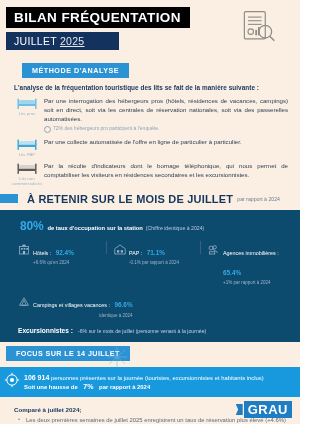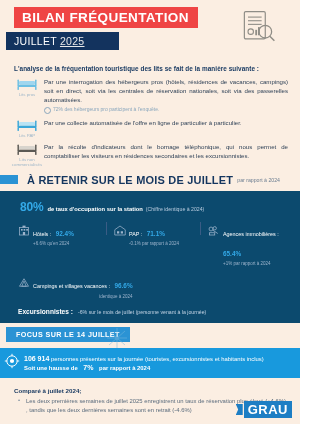--- a/index.html
+++ b/index.html
@@ -21,27 +21,27 @@
   }
 
   
   .header {
     position: relative;
     padding: 7px 0 0 0;
     height: 52px;
   }
   .title-banner {
     display: inline-block;
-    background: #ef4444;
+    background: #000000;
     color: #ffffff;
     font-weight: bold;
     font-size: 13.5px;
     letter-spacing: .4px;
     padding: 3px 9px 3px 8px;
-    margin-left: 14px;
+    margin-left: 6px;
   }
   .sub-banner {
     display: inline-block;
     background: #13335e;
     color: #ffffff;
     font-size: 10.5px;
     padding: 3px 34px 3px 8px;
     margin-left: 6px;
     margin-top: 4px;
     letter-spacing: .3px;
@@ -271,20 +271,21 @@
         <circle cx="14" cy="26" r="3" fill="none" stroke="#8f8d86" stroke-width="1.2"></circle>
         <rect x="19" y="24" width="2" height="6" fill="#8f8d86"></rect>
         <rect x="22" y="21" width="2" height="9" fill="#8f8d86"></rect>
         <circle cx="30" cy="26" r="7" fill="none" stroke="#8f8d86" stroke-width="1.4"></circle>
         <line x1="35" y1="31" x2="40" y2="36" stroke="#8f8d86" stroke-width="1.6"></line>
       </svg>
     </div>
   </div>
 
   
+  <div class="chip">MÉTHODE D'ANALYSE</div>
   <div class="method-intro">L'analyse de la fréquentation touristique des lits se fait de la manière suivante :</div>
 
   <div class="method-row">
     <div class="method-ico">
       <div class="bed">
         <svg viewBox="0 0 30 18" width="22" height="14">
           <rect x="4" y="5" width="22" height="5" rx="2" fill="#9fd6ef"></rect>
           <rect x="2" y="10" width="26" height="3" rx="1" fill="#6cbfe3"></rect>
           <rect x="2" y="13" width="2" height="4" fill="#6cbfe3"></rect>
           <rect x="26" y="13" width="2" height="4" fill="#6cbfe3"></rect>

